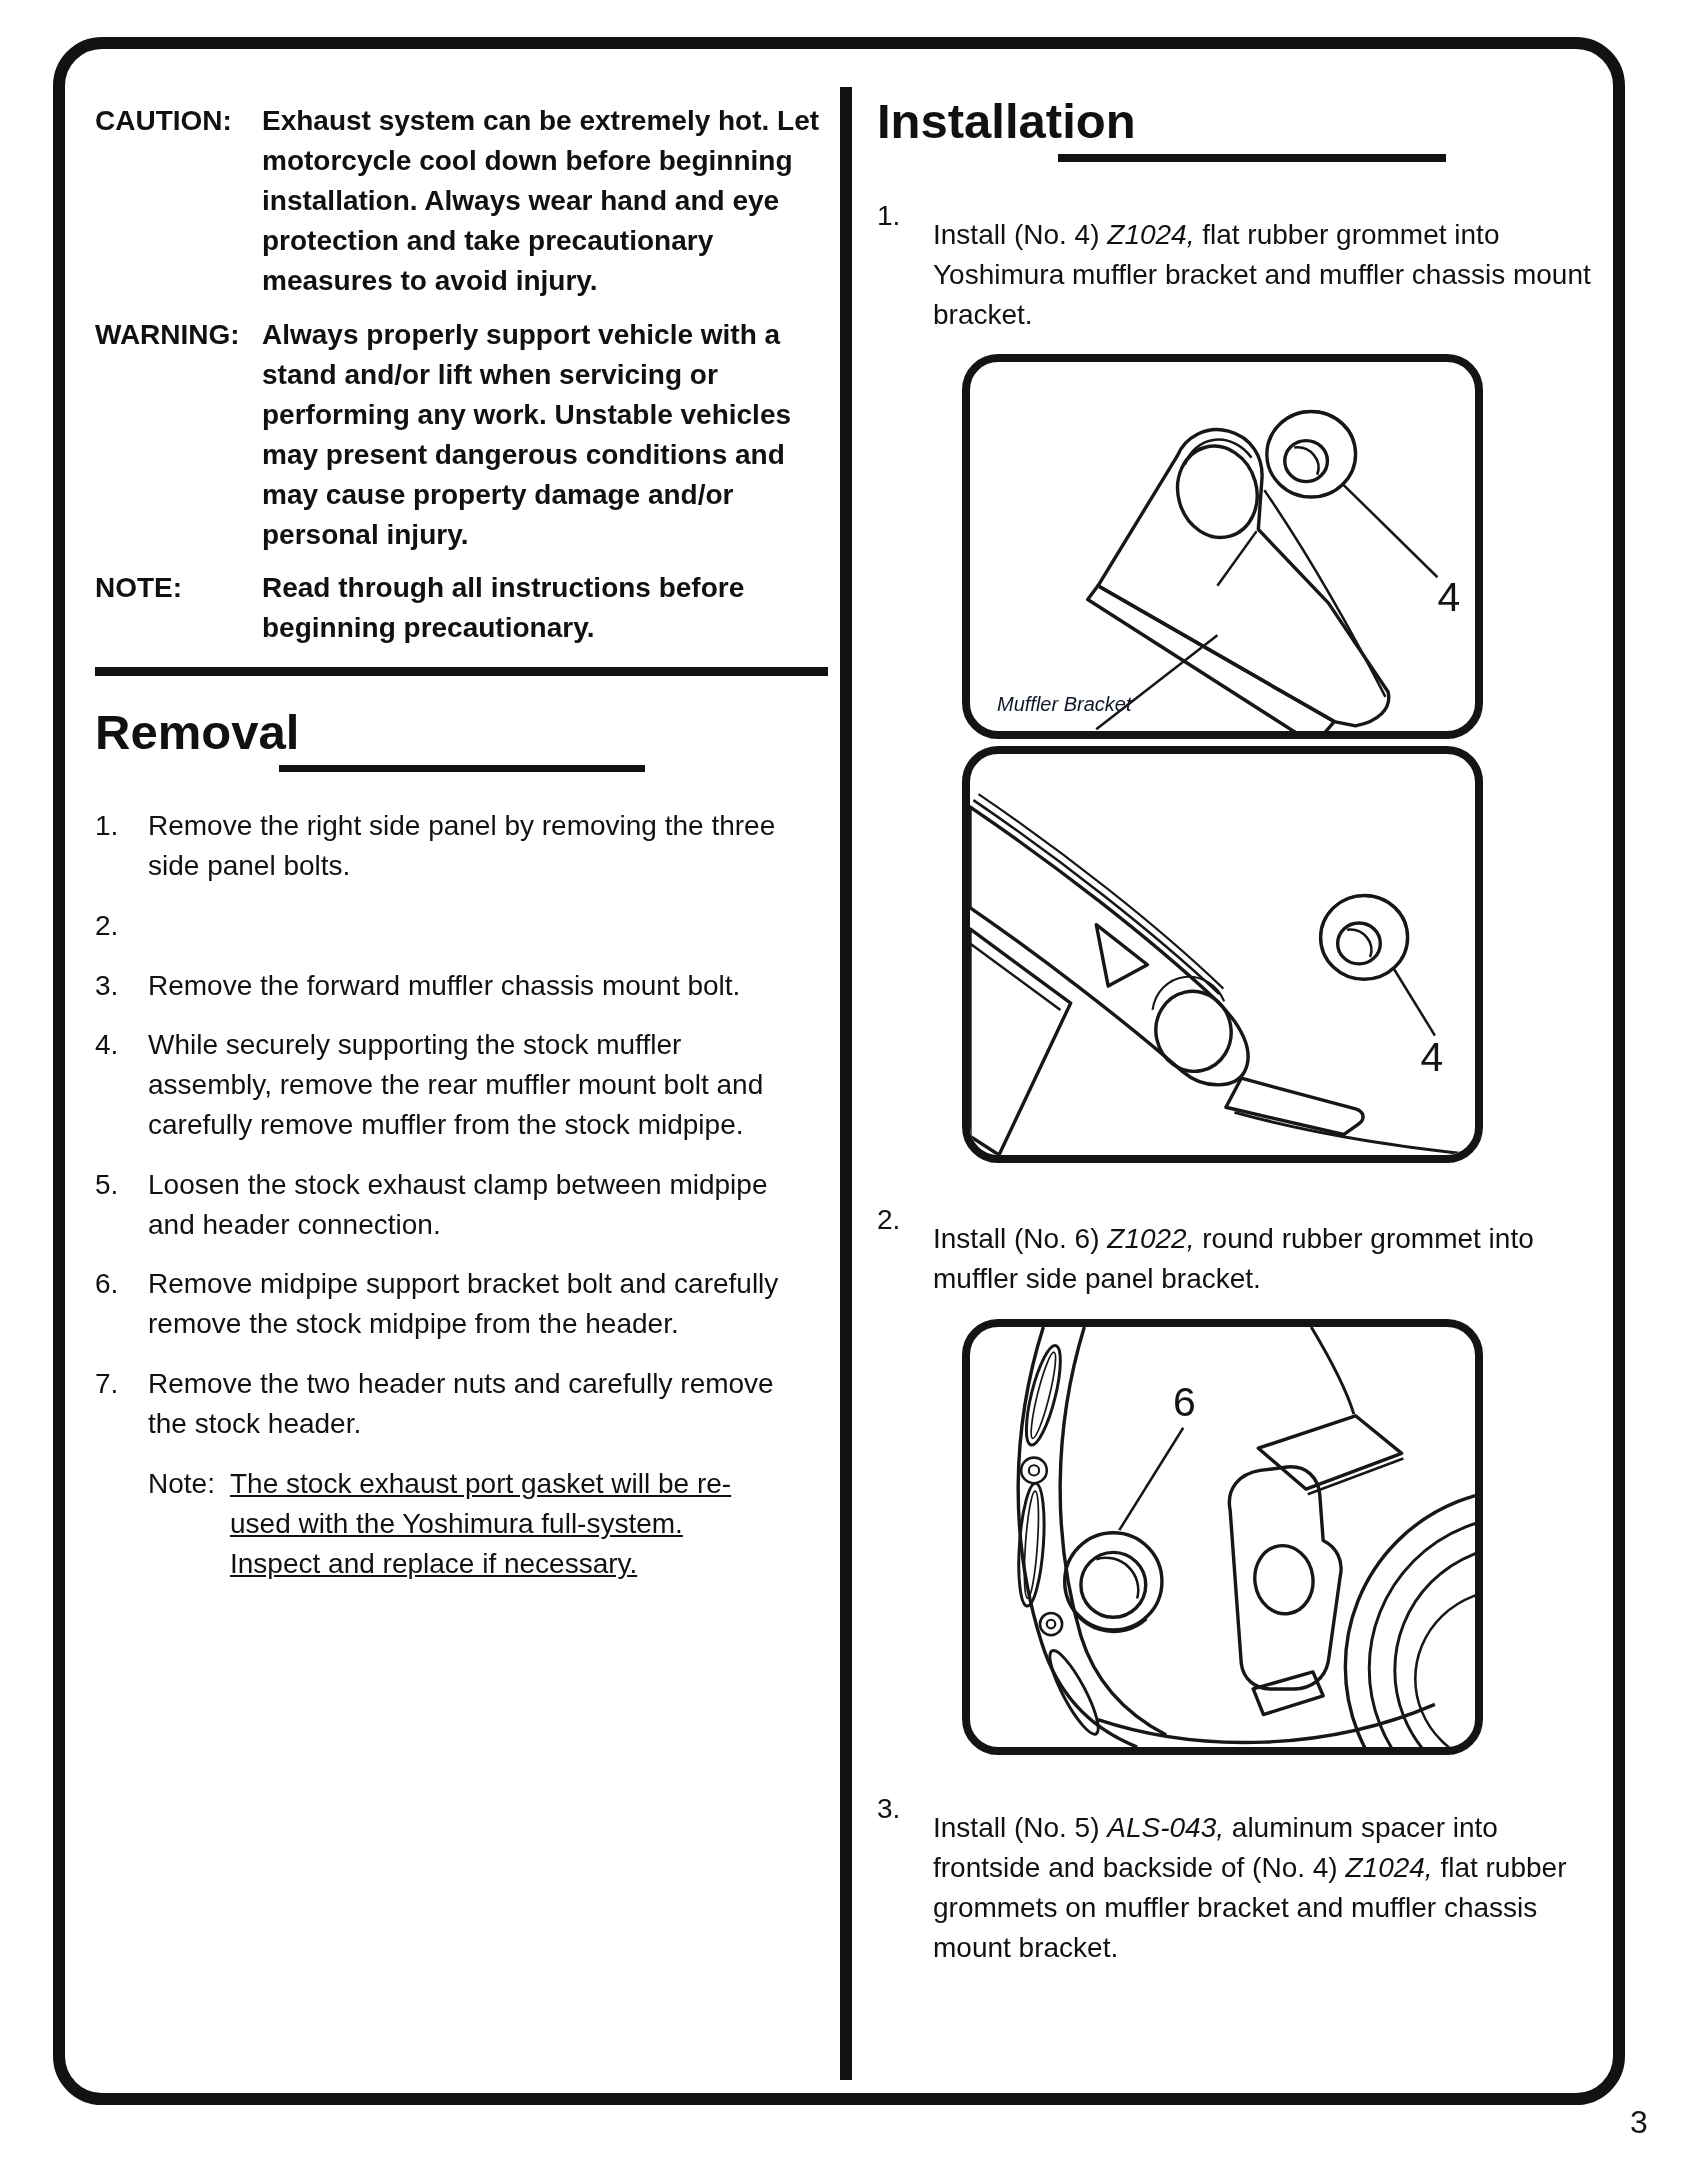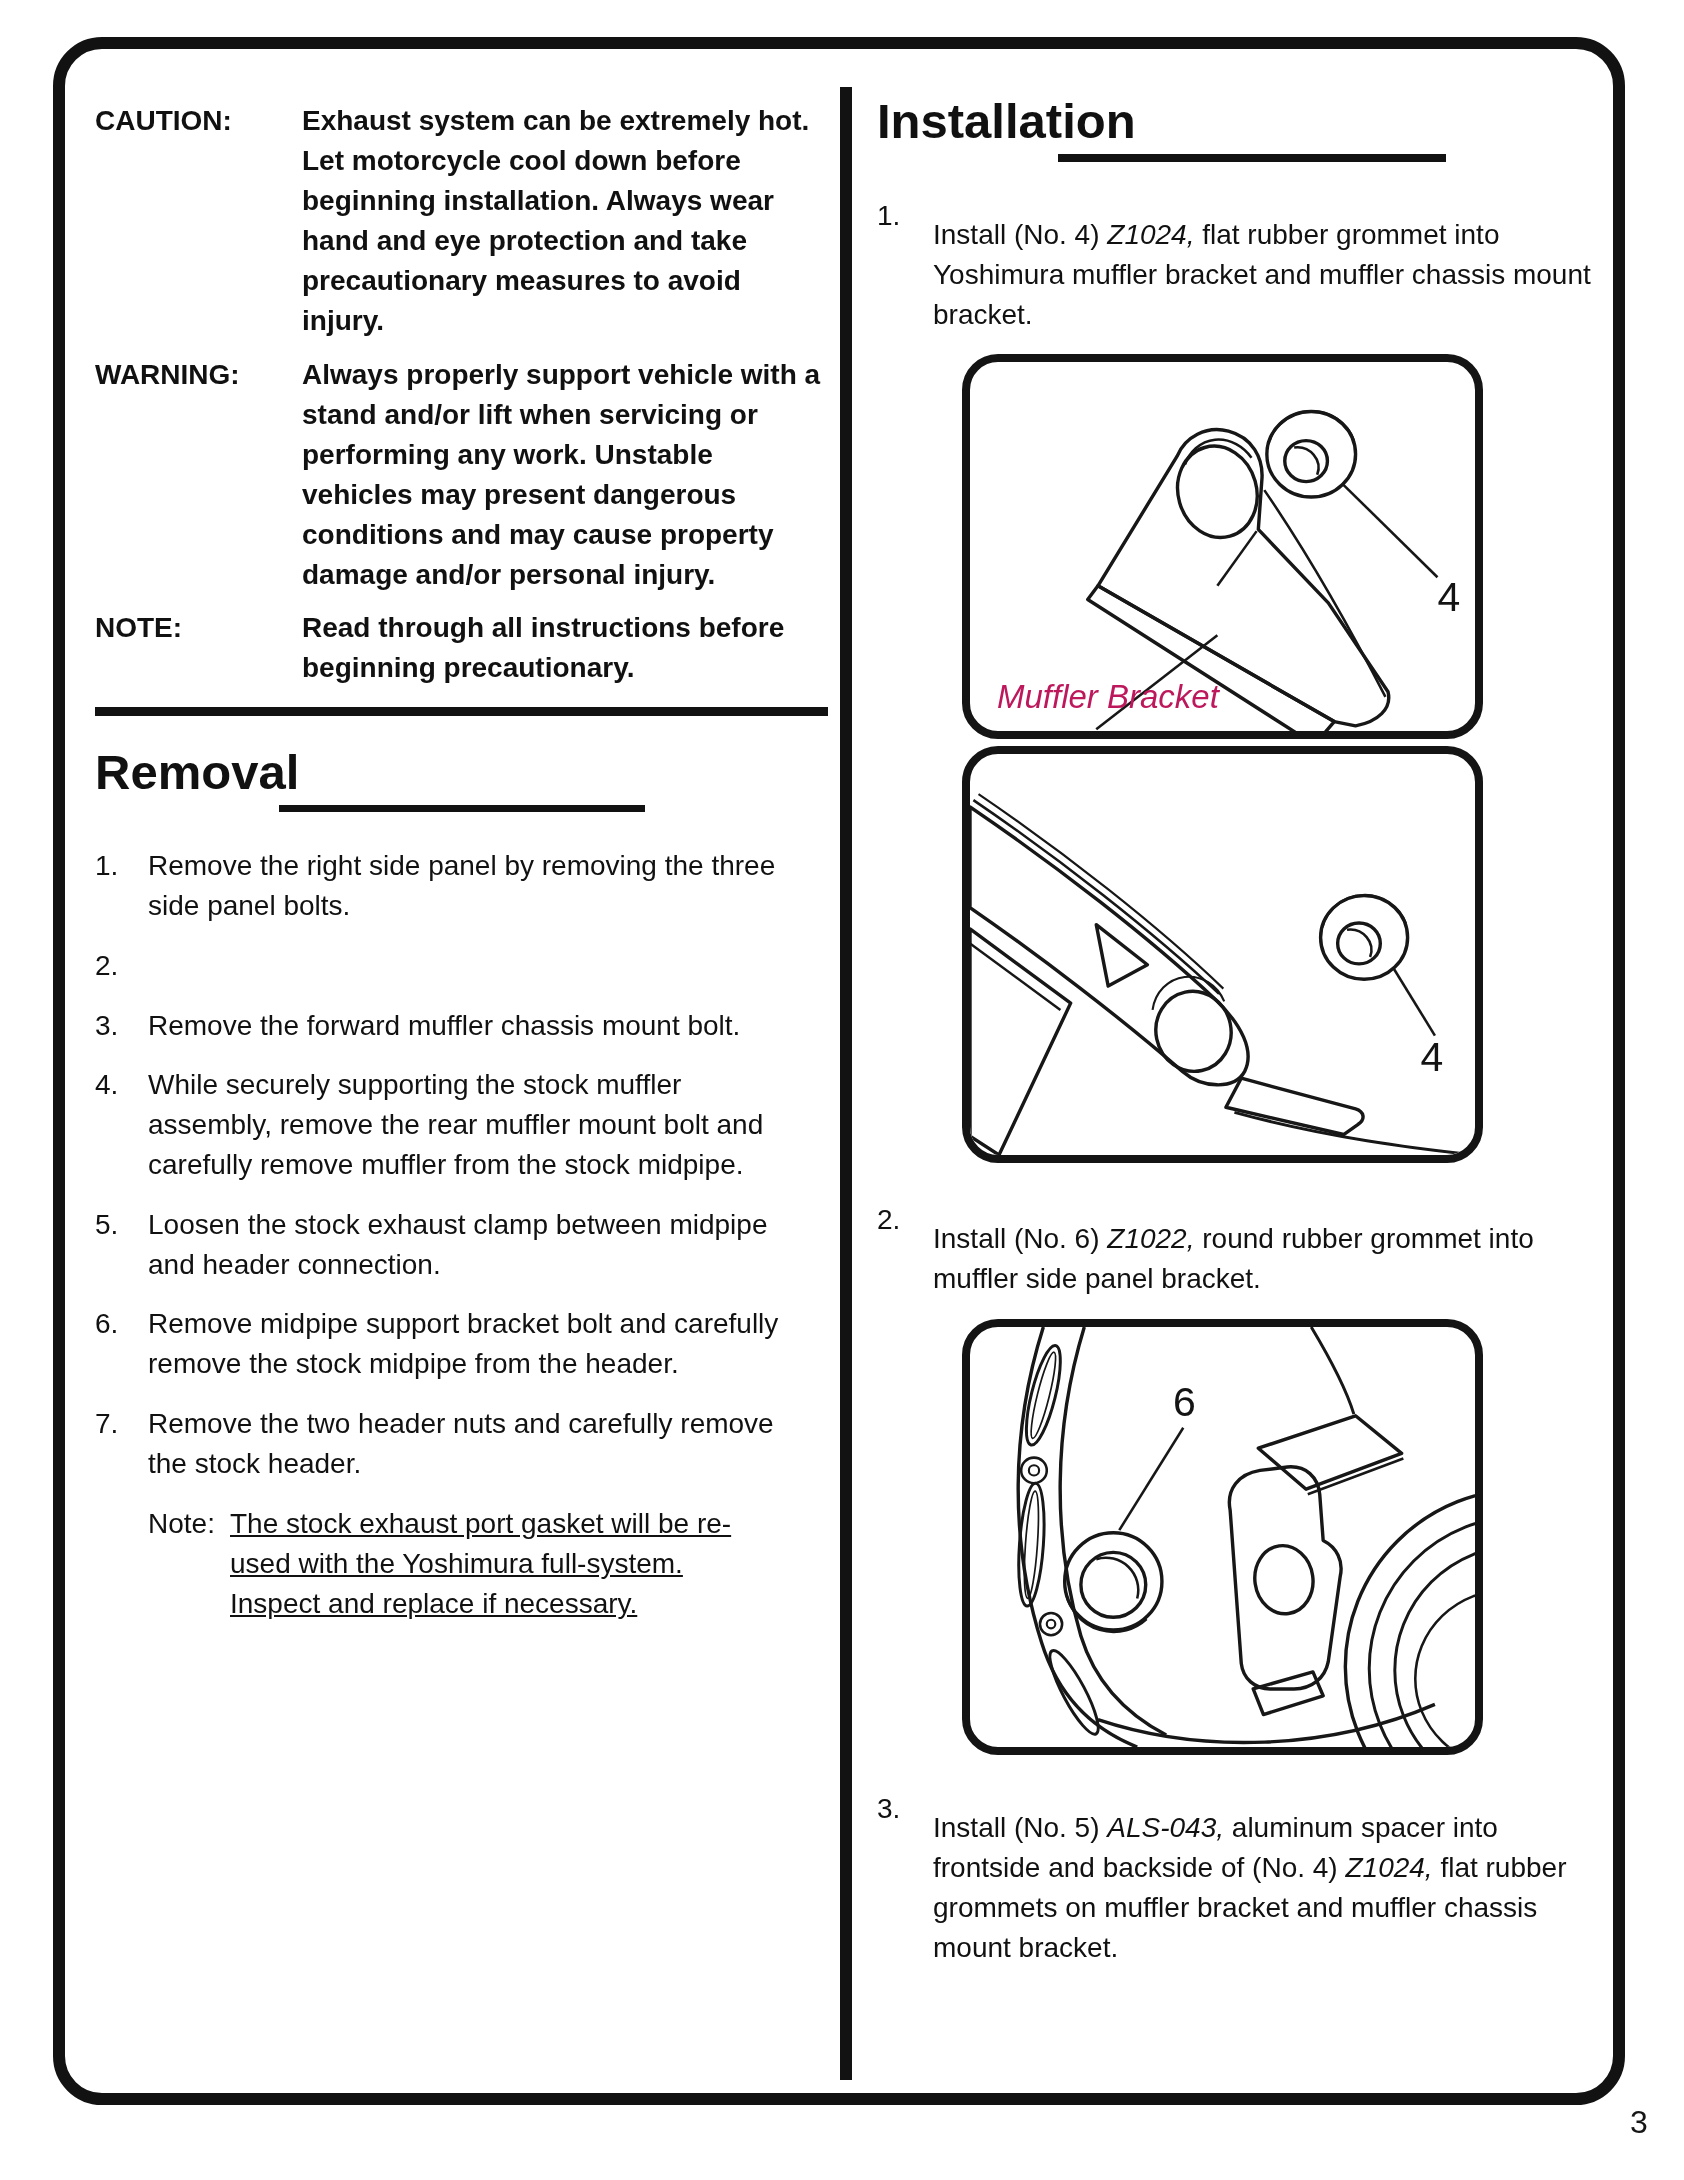--- a/index.html
+++ b/index.html
@@ -21,21 +21,20 @@
   }
   .col{position:absolute;top:0;}
   .col-left{left:95px;top:101px;width:733px;}
   .col-right{left:877px;top:94px;width:750px;}
 
   
   .notice{
     display:grid;grid-template-columns:167px 1fr;
     font-weight:bold;font-size:28px;line-height:40px;
     margin-bottom:13.6px;
-    gap:40px;
   }
   .notice .ntext{max-width:564px;}
 
   .hrule{height:8.5px;background:#121212;margin-top:19px;width:100%;}
 
   .section-title{
     font-size:49px;font-weight:bold;text-align:left;margin-top:29px;line-height:55px;
   }
   .title-underline{height:7.7px;background:#121212;margin:5.1px auto 34px auto;}
   .u-removal{width:366px;}
@@ -65,21 +64,21 @@
     position:relative;margin-left:85px;width:521px;
     box-sizing:border-box;border:8.5px solid #141414;border-radius:36px;
     background:#fff;overflow:hidden;
   }
   .fig svg{display:block;width:100%;height:100%;}
   .fig-1{height:385px;margin-top:12px;}
   .fig-2{height:417px;margin-top:6.8px;}
   .fig-3{height:436px;margin-top:19px;}
   .fig-caption{
     position:absolute;left:27px;bottom:15.3px;
-    font-style:italic;font-size:33px;color:#be185d;
+    font-style:italic;font-size:20px;color:#0f172a;
   }
   .mt-step2{margin-top:37px;}
   .mt-step3{margin-top:34px;}
 
   svg text{font-family:"Liberation Sans",sans-serif;font-size:48px;fill:#141414;}
   .ln{fill:none;stroke:#171717;}
 </style>
 </head>
 <body>
 

